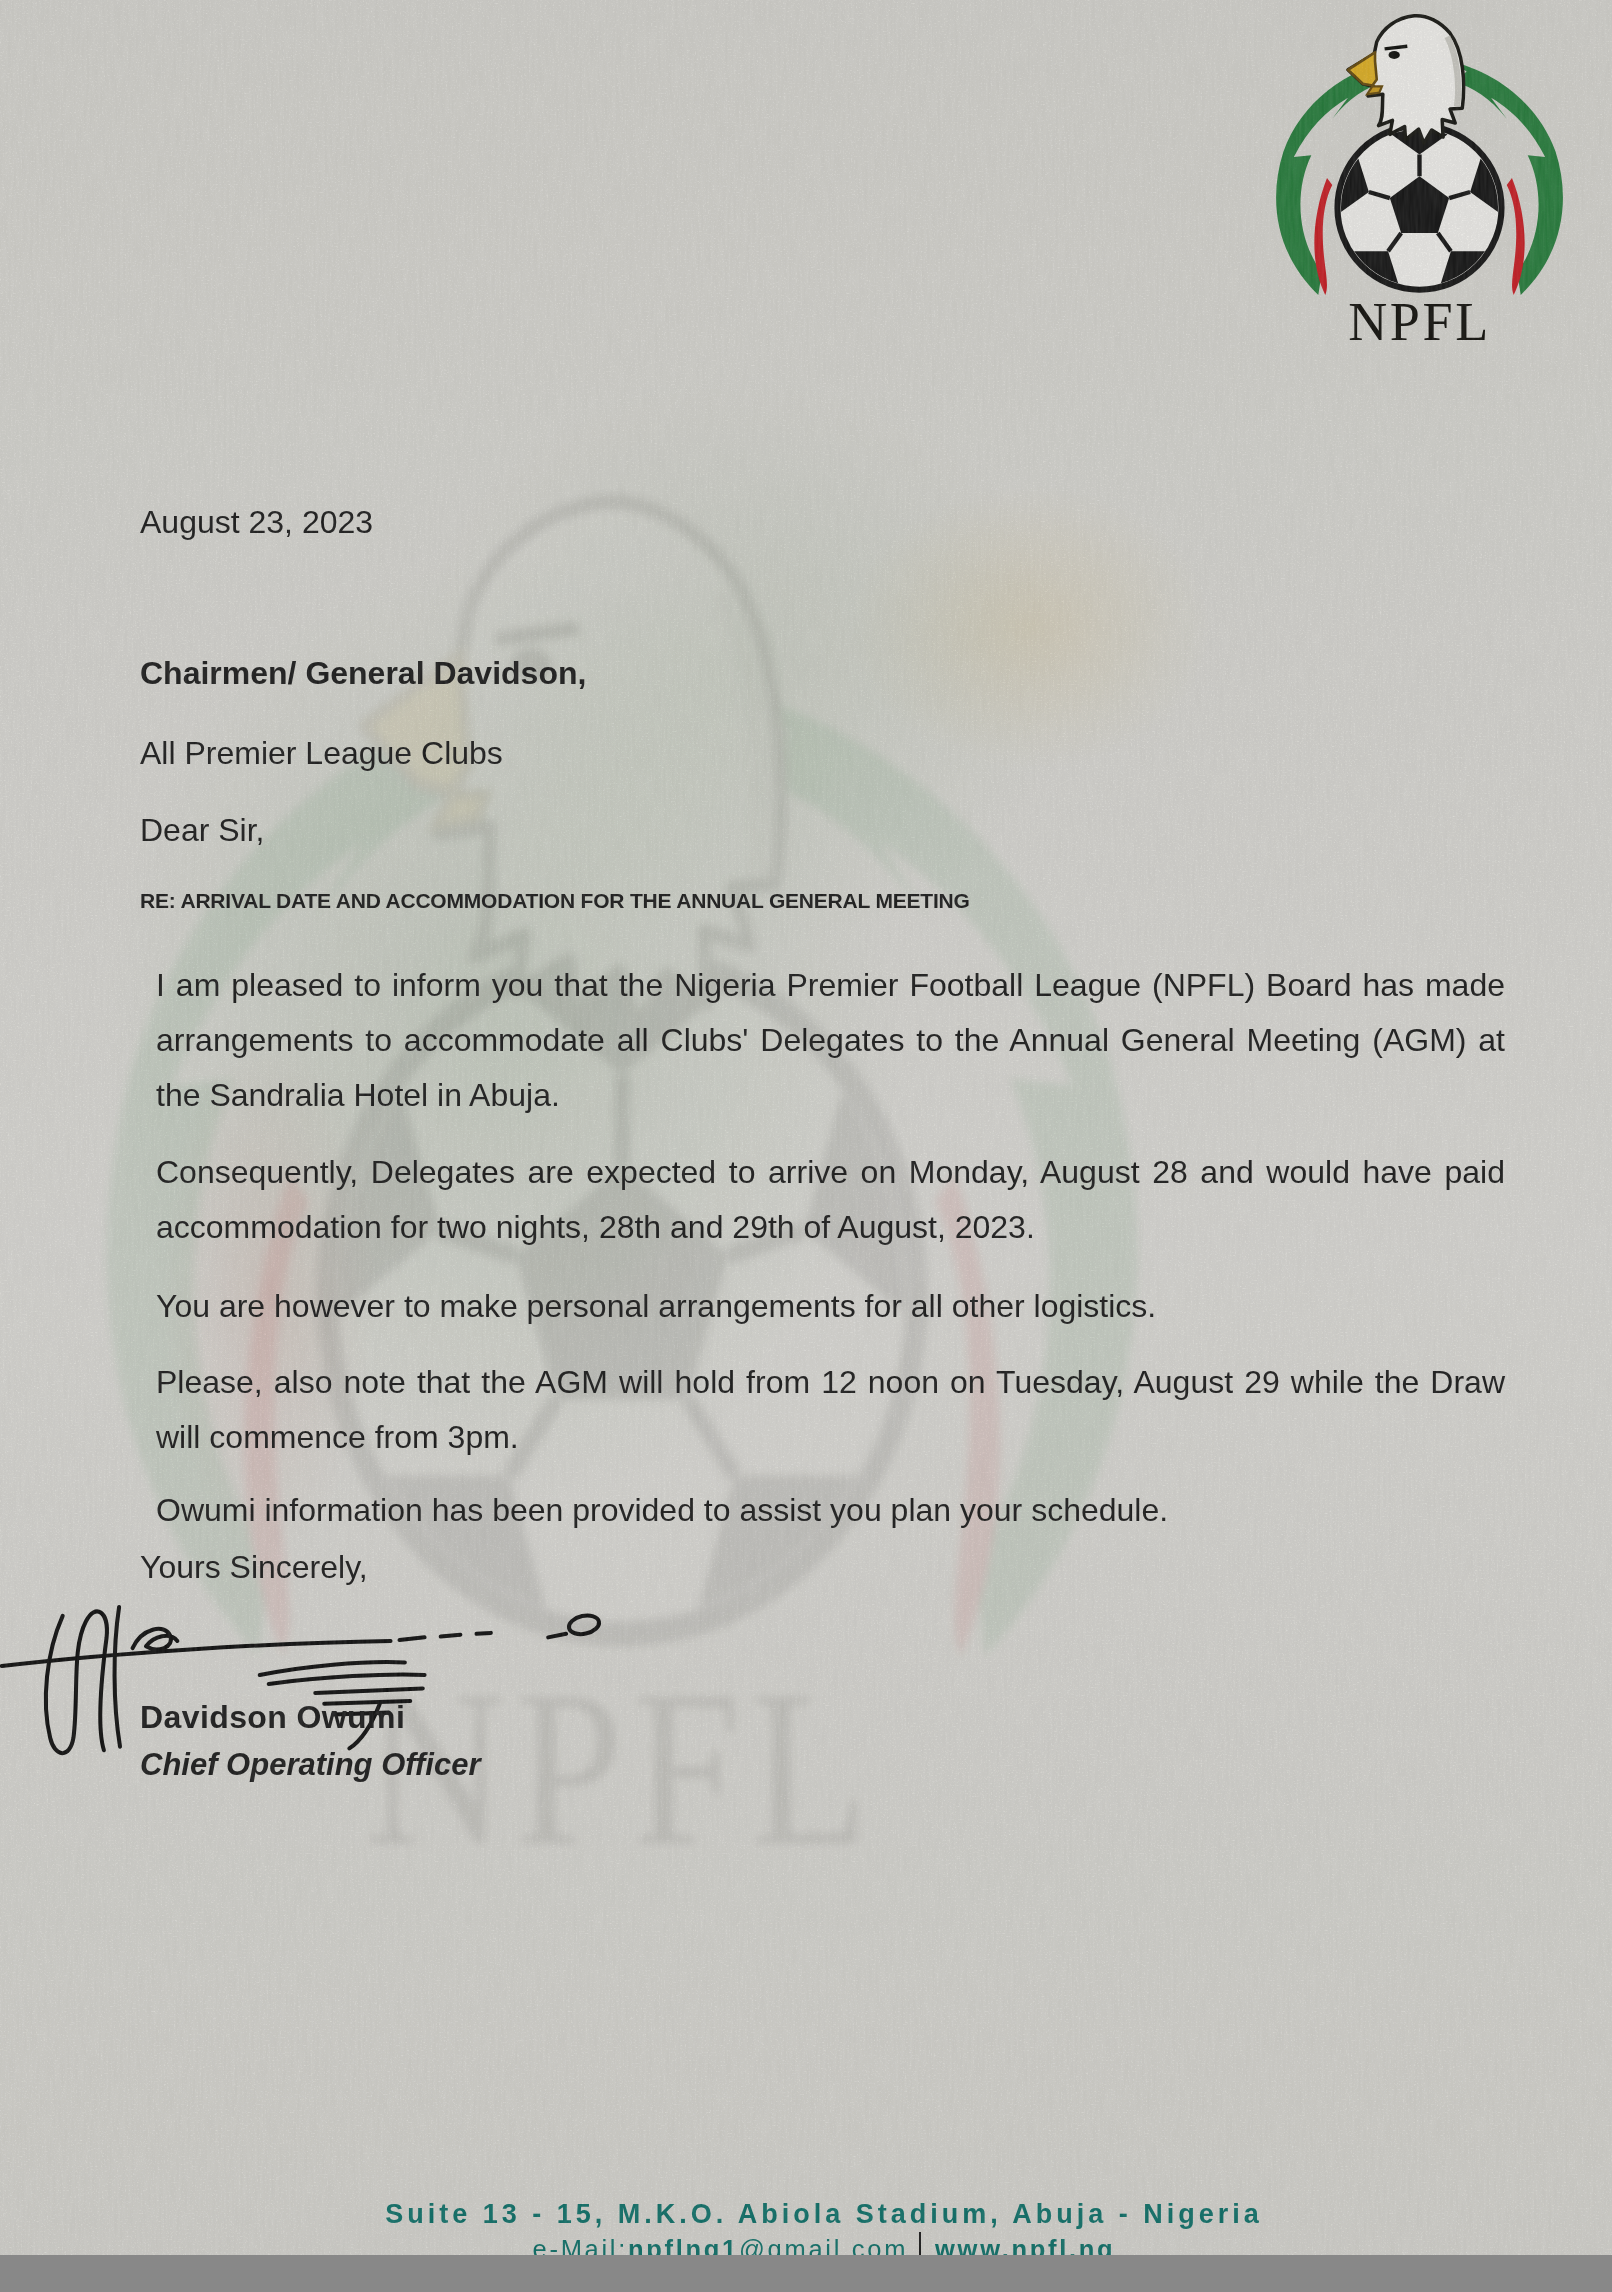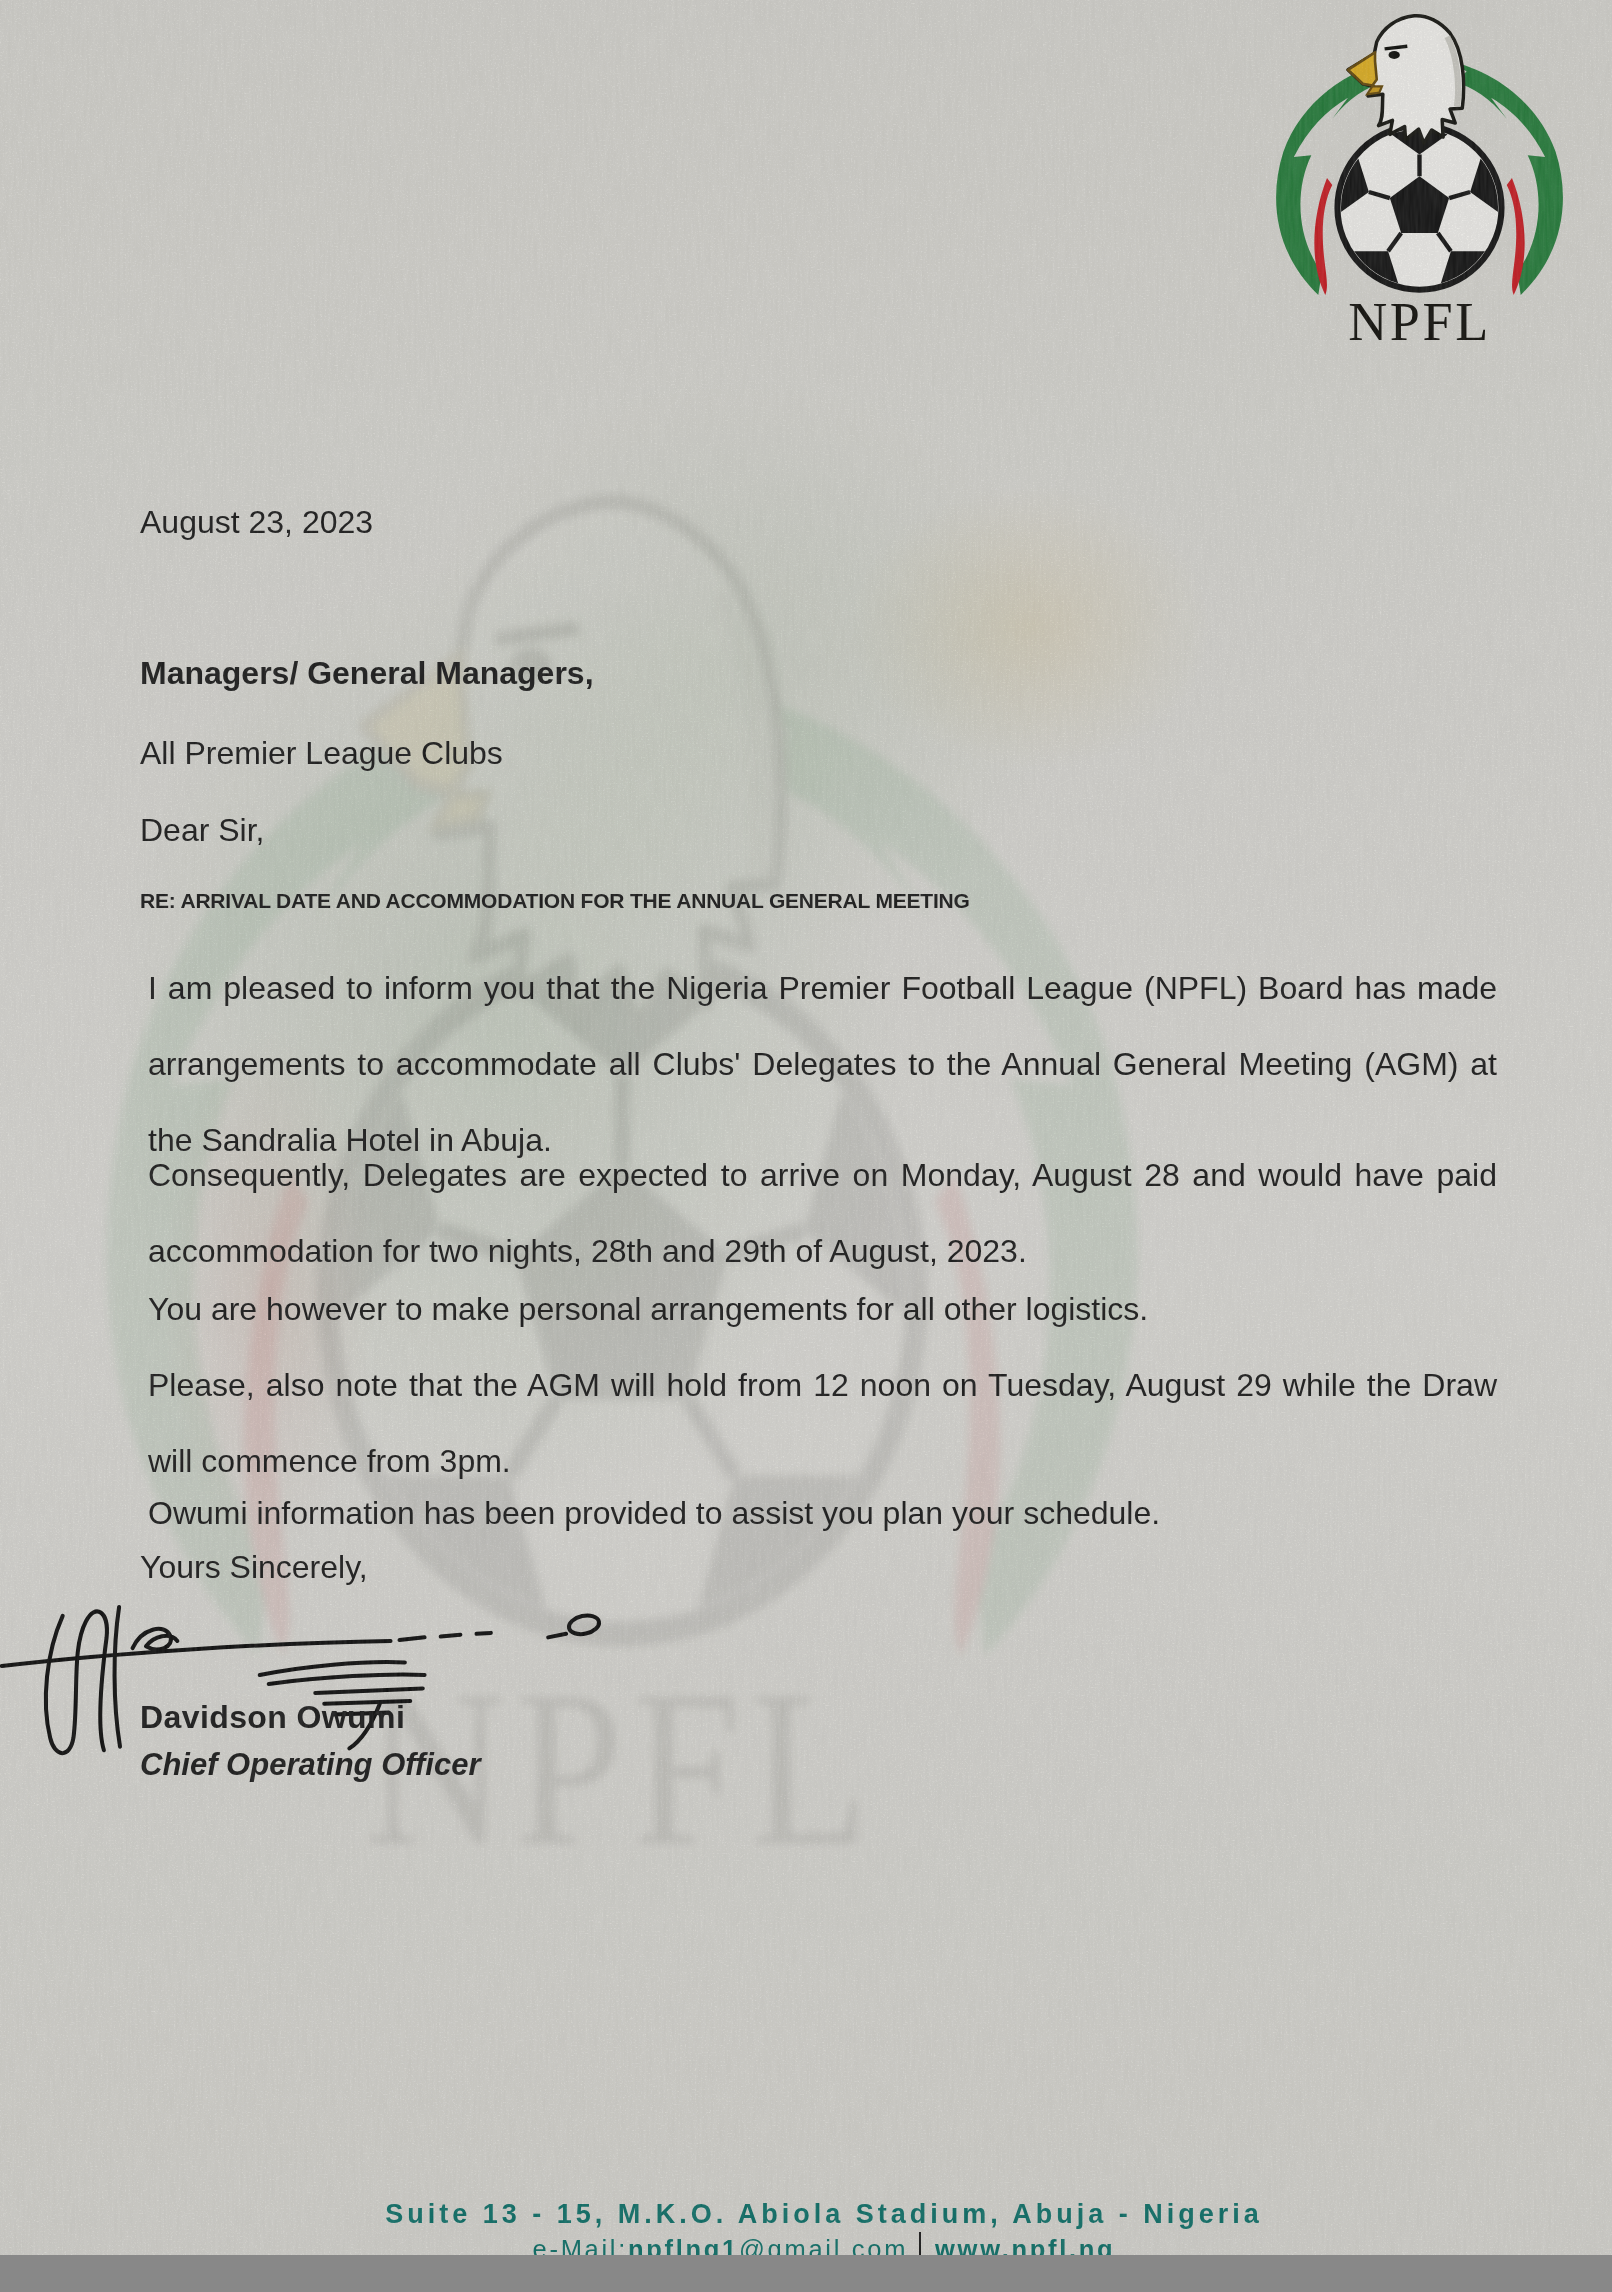--- a/index.html
+++ b/index.html
@@ -8,21 +8,21 @@
   .tint{position:absolute;inset:0;pointer-events:none;
     background:
       radial-gradient(ellipse 573px 681px at 502px 1030px, rgba(118,158,114,.20), rgba(118,158,114,0) 70%),
       radial-gradient(ellipse 466px 412px at 743px 663px, rgba(128,164,120,.15), rgba(128,164,120,0) 70%),
       radial-gradient(ellipse 251px 197px at 1030px 627px, rgba(216,190,118,.22), rgba(216,190,118,0) 72%),
       radial-gradient(ellipse 152px 376px at 269px 1290px, rgba(205,120,110,.13), rgba(205,120,110,0) 70%),
       linear-gradient(180deg, rgba(120,120,110,.05), rgba(255,255,255,.05) 55%, rgba(135,135,125,.06));}
   .wm{position:absolute;left:-5.4px;top:466px;width:1254px;height:1442px;opacity:.085;filter:blur(4.5px);pointer-events:none;}
   .logo{position:absolute;left:1245px;top:7.2px;width:349px;height:349px;}
   .block{position:absolute;left:140px;width:1349px;margin:0;}
-  .body-par{font-size:32px;line-height:76px;text-align:justify;text-align-last:left;margin:8px;}
+  .body-par{font-size:32px;line-height:55px;text-align:justify;text-align-last:left;margin:16px;}
   .single{white-space:nowrap;font-size:32px;line-height:38px;margin:0;}
   .bold{font-weight:700;}
   .subject{font-weight:700;font-size:21px;line-height:36px;letter-spacing:-0.2px;white-space:nowrap;margin:0;}
   .sig{position:absolute;left:0;top:1596px;width:627px;height:175px;}
   .sig-name{font-weight:700;letter-spacing:0.4px;}
   .sig-title{font-weight:700;font-style:italic;font-size:31px;}
   .footer{position:absolute;left:36px;width:1576px;text-align:center;color:#0f766e;}
   .f1{top:2199px;font-weight:700;font-size:27px;letter-spacing:4px;white-space:nowrap;margin:0;}
   .f2{top:2232px;font-size:25.5px;letter-spacing:2.7px;white-space:nowrap;margin:0;}
   .f2 .b{font-weight:700;}
@@ -87,21 +87,21 @@
 
   <svg class="wm" viewBox="0 0 400 400" preserveAspectRatio="none">
     <use href="#npfl-art"></use>
   </svg>
 
   <svg class="logo" viewBox="0 0 400 400">
     <use href="#npfl-art"></use>
   </svg>
 
   <p class="block single" style="top:503px">August 23, 2023</p>
-  <p class="block single bold" style="top:654px">Managers/ General Managers,</p>
+  <p class="block single bold" style="top:654px">Chairmen/ General Davidson,</p>
   <p class="block single" style="top:734px">All Premier League Clubs</p>
   <p class="block single" style="top:811px">Dear Sir,</p>
   <p class="block subject" style="top:883px">RE: ARRIVAL DATE AND ACCOMMODATION FOR THE ANNUAL GENERAL MEETING</p>
 
   <p class="block body-par" style="top:942px">I am pleased to inform you that the Nigeria Premier Football League (NPFL) Board has made arrangements to accommodate all Clubs' Delegates to the Annual General Meeting (AGM) at the Sandralia Hotel in Abuja.</p>
   <p class="block body-par" style="top:1129px">Consequently, Delegates are expected to arrive on Monday, August 28 and would have paid accommodation for two nights, 28th and 29th of August, 2023.</p>
   <p class="block body-par" style="top:1263px">You are however to make personal arrangements for all other logistics.</p>
   <p class="block body-par" style="top:1339px">Please, also note that the AGM will hold from 12 noon on Tuesday, August 29 while the Draw will commence from 3pm.</p>
   <p class="block body-par" style="top:1467px">Owumi information has been provided to assist you plan your schedule.</p>
 

